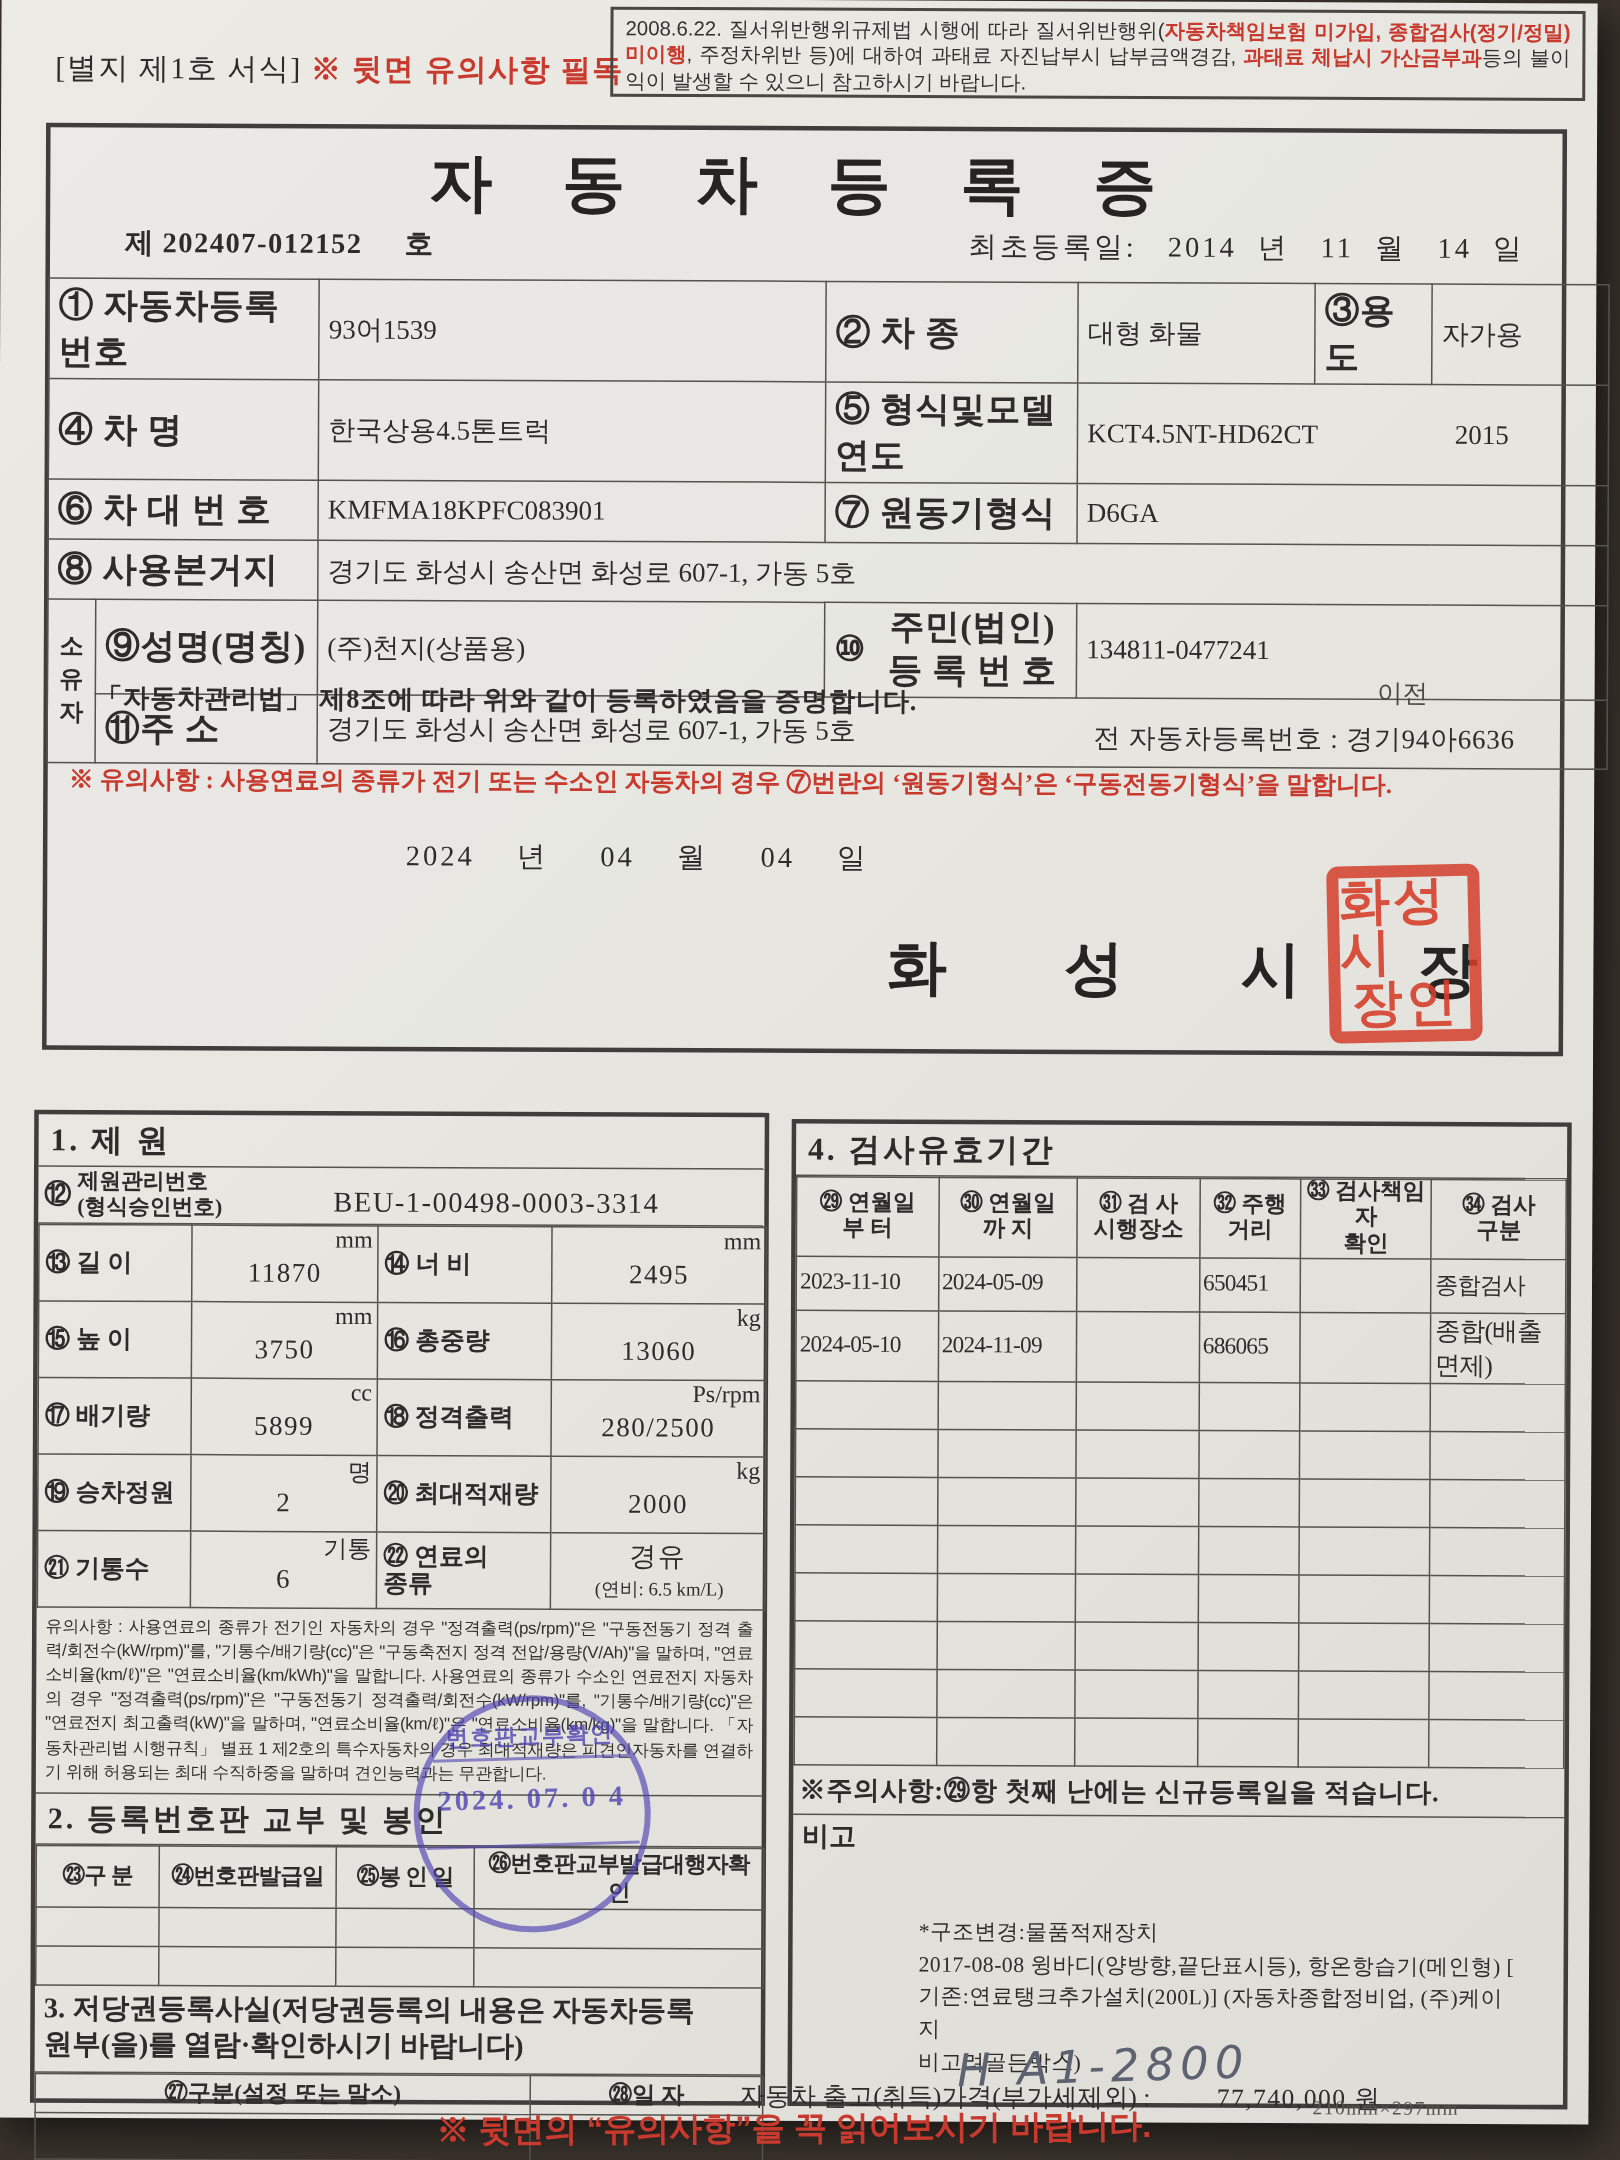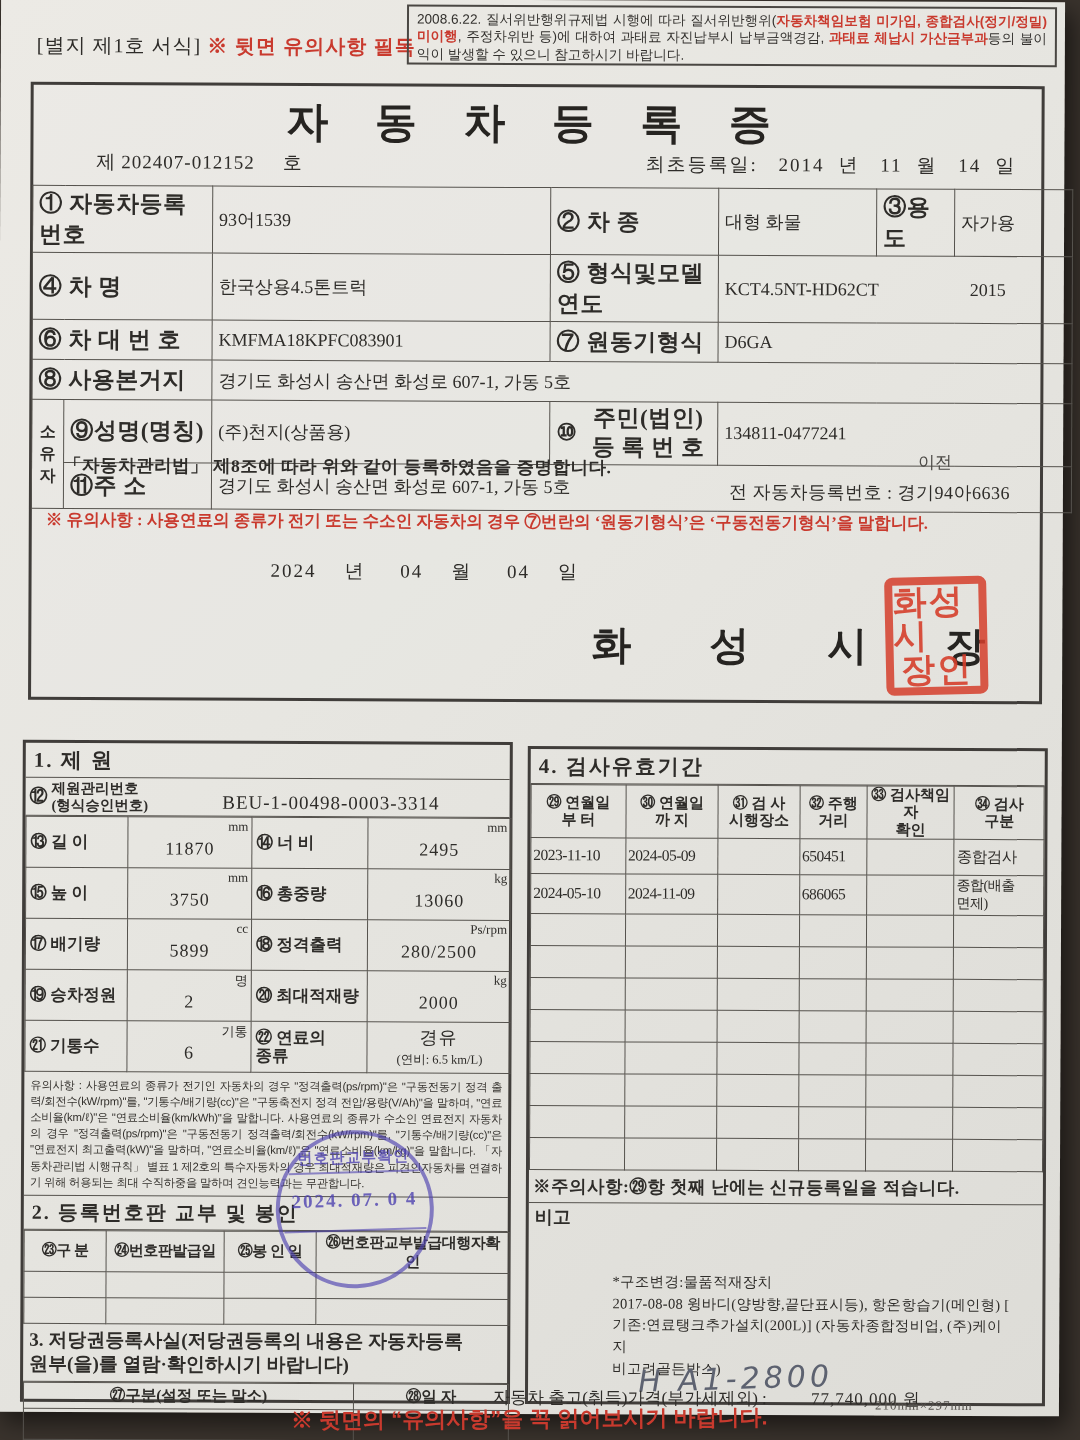--- a/index.html
+++ b/index.html
@@ -34,21 +34,21 @@
   
   .cert-box{
     position:absolute;left:30px;top:84px;width:1014px;height:618px;
     border:3px solid #403d3a;box-sizing:border-box;background:rgba(255,255,255,.04);
   }
   .cert-title{
     margin-top:8px;text-align:center;font-size:42px;font-weight:bold;
     letter-spacing:18px;color:#262421;
   }
   .doc-line{position:absolute;left:0;top:64px;width:100%;font-size:19px;}
-  .doc-no{position:absolute;left:63px;top:0;}
+  .doc-no{position:absolute;left:50px;top:0;font-weight:bold;}
   .doc-no .num{padding:0 28px 0 6px;letter-spacing:1px;}
   .first-reg{position:absolute;right:18px;top:0;letter-spacing:2px;}
   .first-reg span{padding:0 7px;}
   .cert-table{
     position:absolute;left:-1px;top:100px;width:1013px;
     border-collapse:collapse;table-layout:fixed;font-size:18px;
   }
   .cert-table td{
     border:1.6px solid #56534e;padding:2px 6px;height:40px;box-sizing:border-box;
     overflow:hidden;
@@ -88,21 +88,21 @@
   }
   .mgmt-row{display:flex;border-bottom:1.4px solid #56534e;height:46px;}
   .mgmt-lab{display:flex;align-items:center;gap:4px;padding:2px 4px;font-weight:bold;font-size:14.5px;line-height:1.15;}
   .mgmt-lab .circ{font-size:18px;}
   .mgmt-val{flex:1;align-self:flex-end;text-align:center;font-size:19px;letter-spacing:1px;padding-bottom:2px;}
   .spec-table{border-collapse:collapse;table-layout:fixed;width:100%;font-size:16px;}
   .spec-table td{border:1.3px solid #56534e;height:51px;padding:1px 4px;box-sizing:border-box;overflow:hidden;}
   .spec-table td.lab{font-weight:bold;font-size:16.5px;line-height:1.1;}
   .vcell{position:relative;text-align:center;}
   .vcell .val{position:relative;top:6px;font-size:18px;letter-spacing:1px;}
-  .vcell .unit{position:absolute;right:3px;top:1px;font-size:13px;}
+  .vcell .unit{position:absolute;right:3px;top:1px;font-size:16px;}
   .vcell.fuel .val{top:-2px;margin-top:48px;}
   .vcell.fuel .unit{position:static;display:block;font-size:12.5px;text-align:center;padding-left:2px;}
   .spec-note{
     padding:5px 6px;font-size:11.3px;line-height:1.42;text-align:justify;
     border-bottom:1.4px solid #56534e;color:#33302c;
     font-family:"Liberation Sans",sans-serif;letter-spacing:-0.2px;
   }
   .plate-table,.mort-table{border-collapse:collapse;table-layout:fixed;width:100%;font-size:15.5px;}
   .plate-table td,.mort-table td{border:1.3px solid #56534e;height:26px;padding:1px 3px;box-sizing:border-box;overflow:hidden;}
   .plate-table td.h{font-weight:bold;text-align:center;font-size:15px;letter-spacing:-0.5px;}
@@ -409,21 +409,21 @@
         <td class="d">650451</td>
         <td class="d"></td>
         <td class="d">종합검사</td>
       </tr>
       <tr style="height:40px">
         <td class="d">2024-05-10</td>
         <td class="d">2024-11-09</td>
         <td class="d"></td>
         <td class="d">686065</td>
         <td class="d"></td>
-        <td class="d pre" style="font-size:14px">종합(배출
+        <td class="d pre" style="font-size:17px">종합(배출
 면제)</td>
       </tr>
       <tr>
               <td></td>
               <td></td>
               <td></td>
               <td></td>
               <td></td>
               <td></td>
             </tr>

